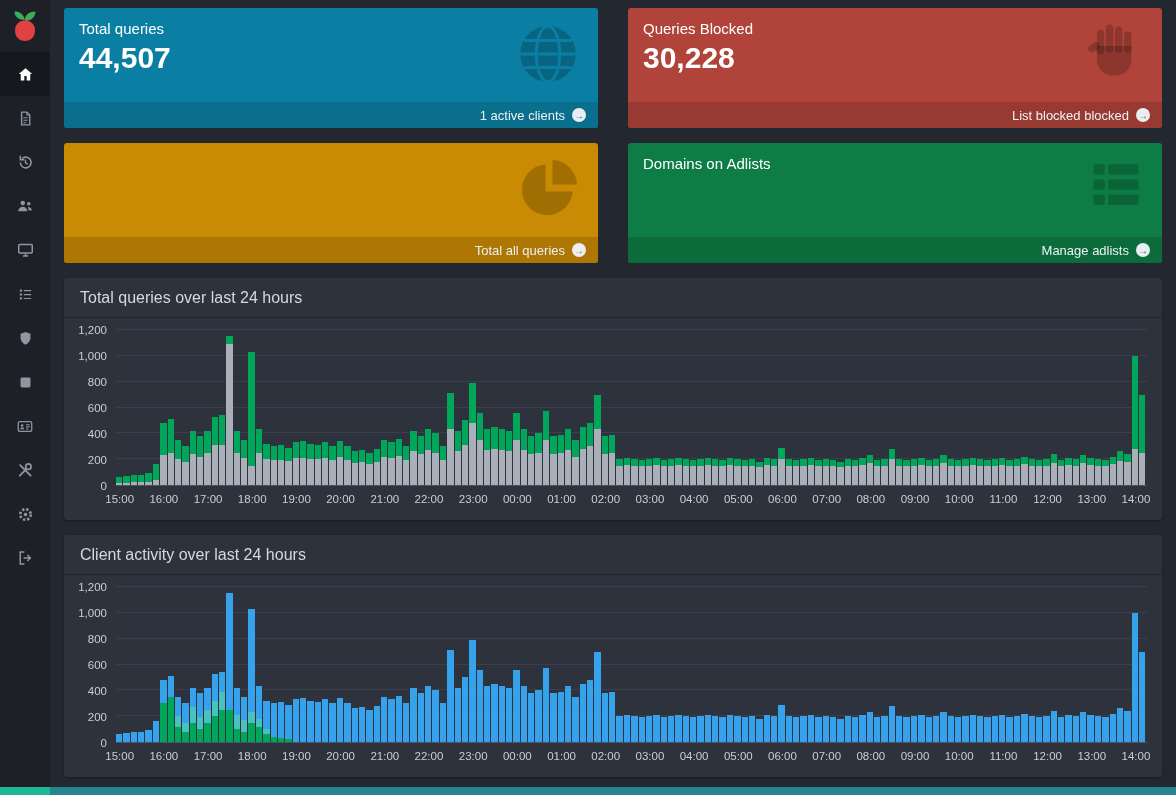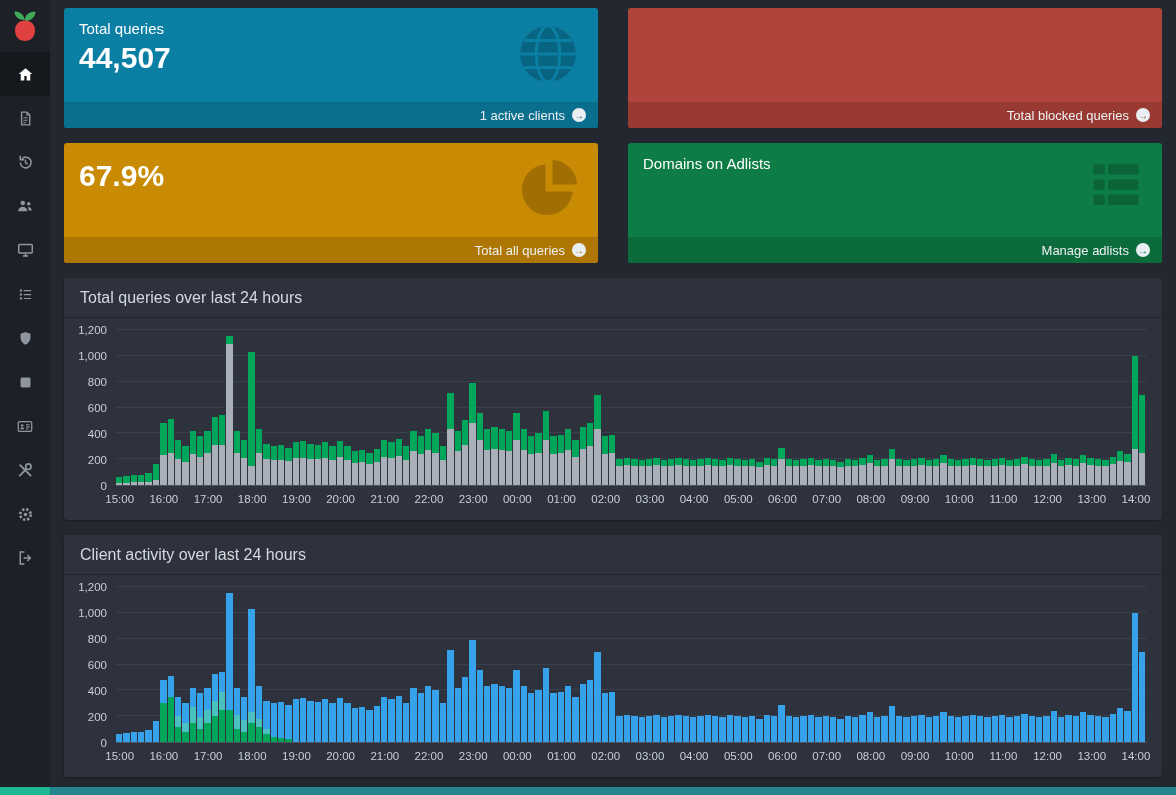--- a/index.html
+++ b/index.html
@@ -159,29 +159,42 @@
             </svg>
         </div>
       </div>
       <div class="card-footer">
         <span>1 active clients</span>
         <span class="fa-arrow">→</span>
       </div>
     </div>
 
     <div class="card card2">
+      <div class="card-body">
+        <div class="card-label">Queries Blocked</div>
+        <div class="card-value">30,228</div>
+        <div class="big-icon">
+          <svg width="66" height="66" viewBox="0 0 80 80" fill="rgba(0,0,0,0.2)">
+              <rect x="18" y="14" width="9" height="30" rx="4.5"></rect>
+              <rect x="29" y="8" width="9" height="34" rx="4.5"></rect>
+              <rect x="40" y="10" width="9" height="32" rx="4.5"></rect>
+              <rect x="51" y="16" width="9" height="26" rx="4.5"></rect>
+              <path d="M18 34 h42 v16 c0 12-9 20-21 20 -12 0-21-8-21-20 z"></path>
+              <rect x="7" y="31" width="15" height="9" rx="4.5" transform="rotate(-35 14.5 35.5)"></rect>
+            </svg>
+        </div>
+      </div>
       <div class="card-footer">
-        <span>Total blocked queries</span>
+        <span>List blocked blocked</span>
         <span class="fa-arrow">→</span>
       </div>
     </div>
 
     <div class="card card3">
       <div class="card-body">
-        <div class="card-value">67.9%</div>
         <div class="big-icon">
           <svg width="70" height="70" viewBox="0 0 80 80" fill="rgba(0,0,0,0.2)">
               <path d="M36 13 A29 29 0 1 0 67 44 L36 44 z"></path>
               <path d="M44 8 A29 29 0 0 1 72 36 L44 36 z"></path>
             </svg>
         </div>
       </div>
       <div class="card-footer">
         <span>Total all queries</span>
         <span class="fa-arrow">→</span>

